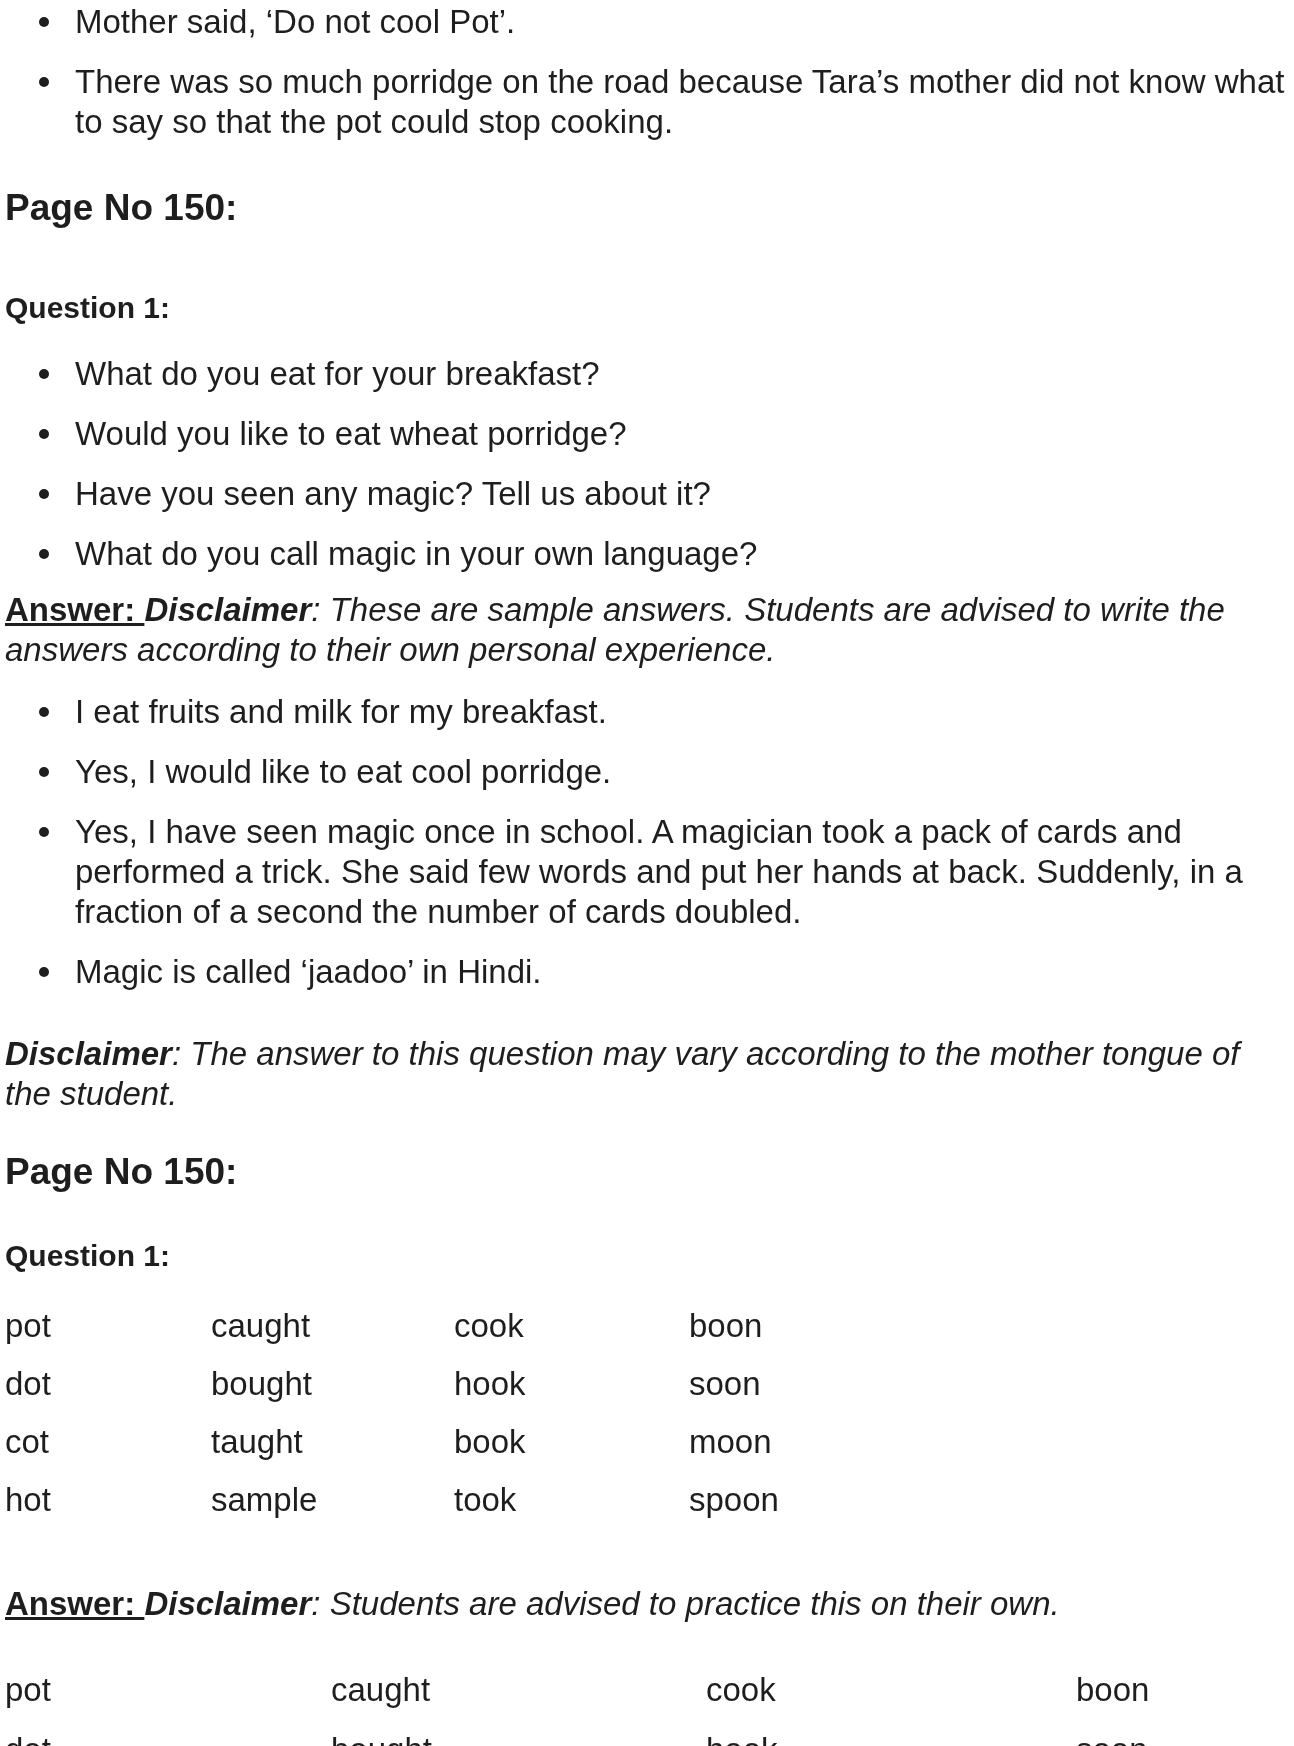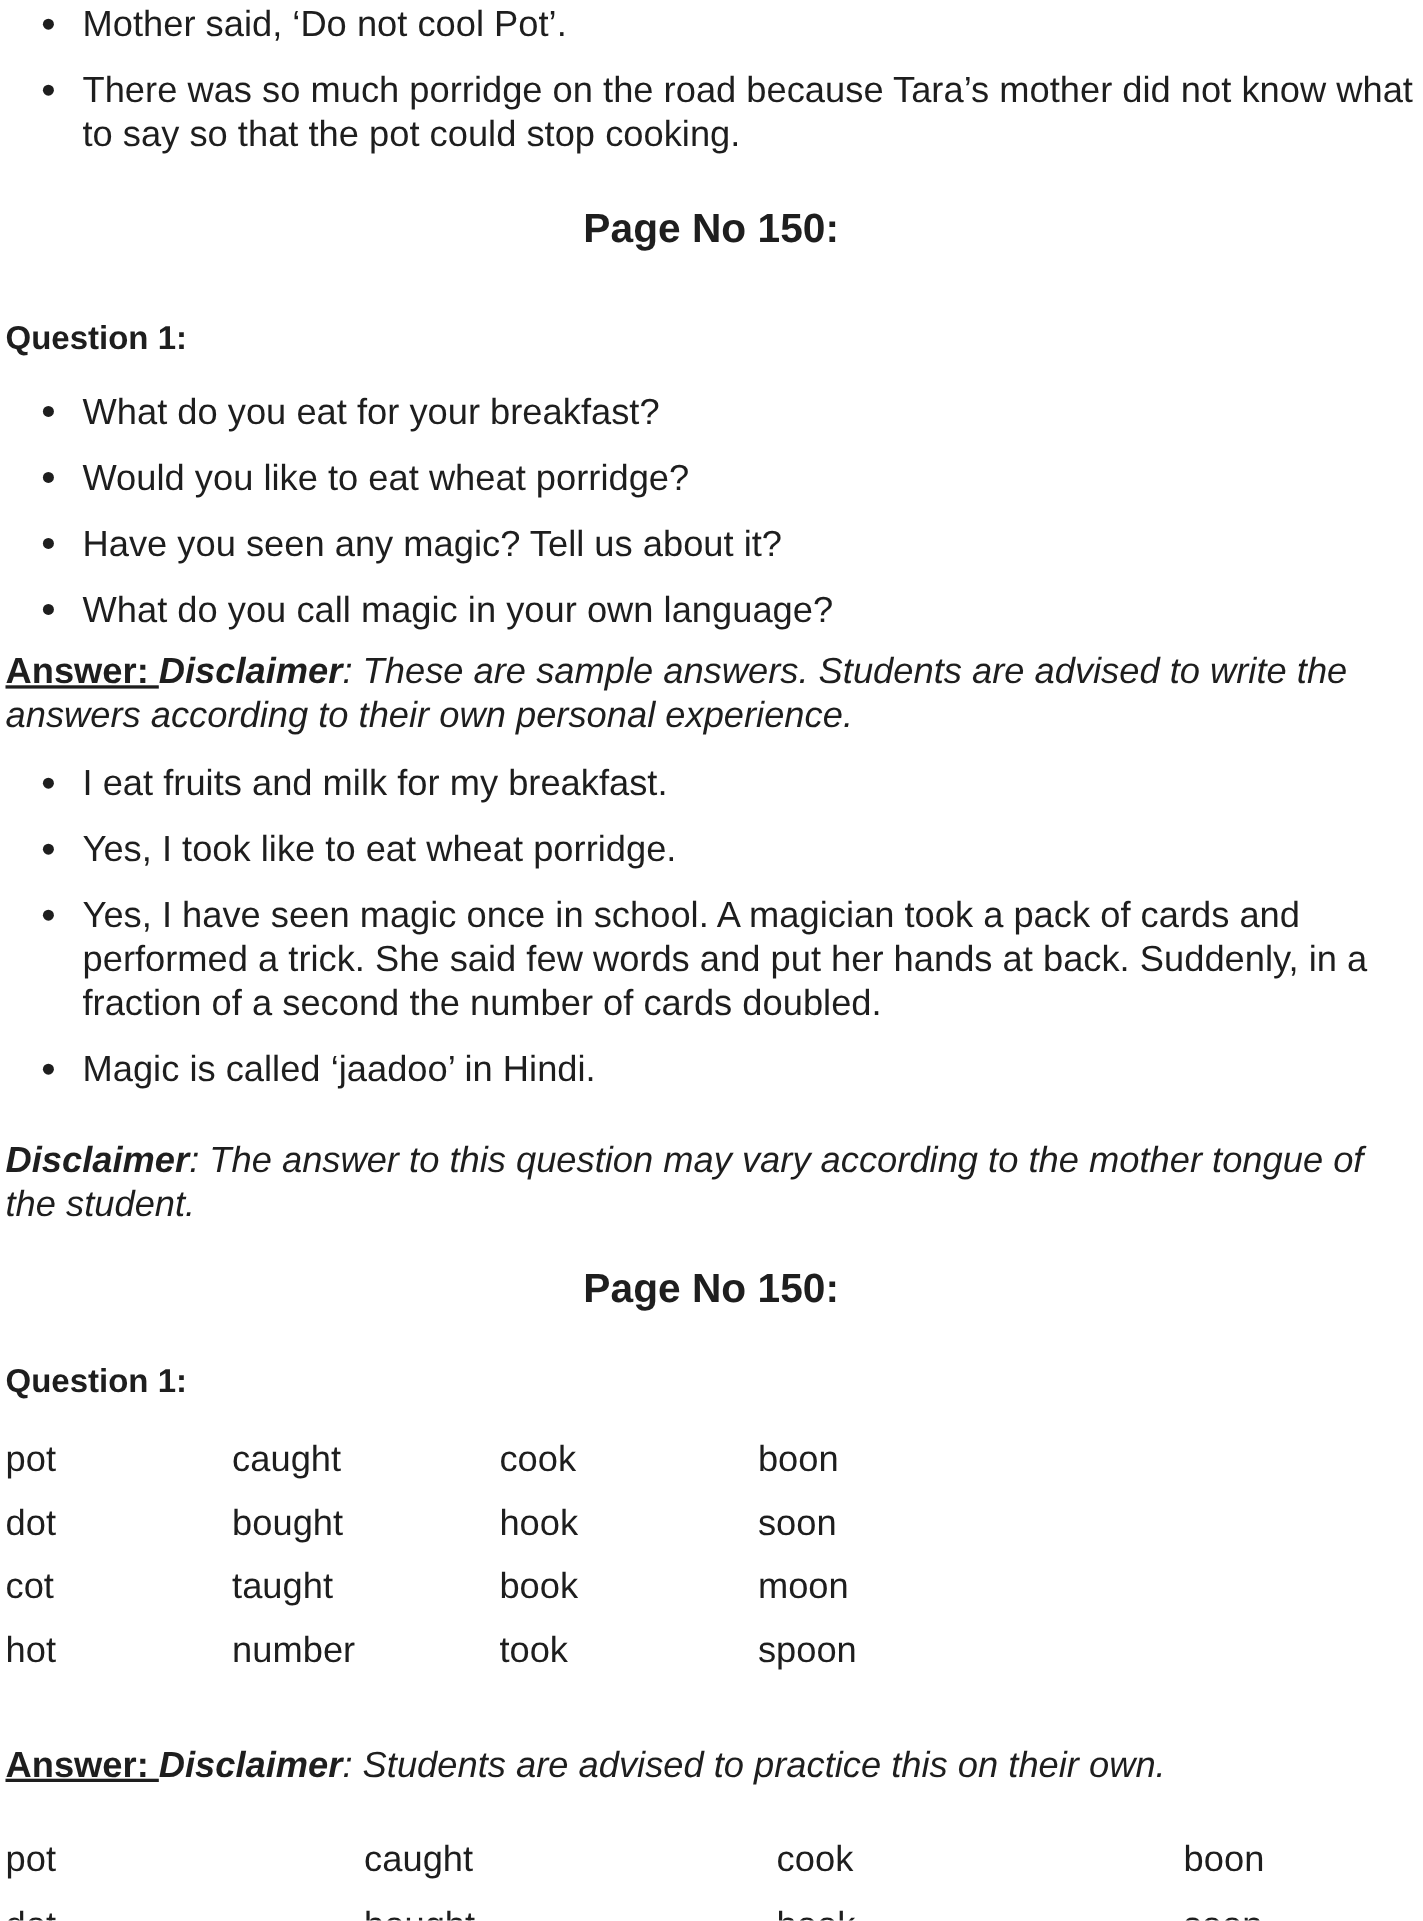--- a/index.html
+++ b/index.html
@@ -35,21 +35,21 @@
     position: absolute;
     left: 34px;
     top: 15px;
     width: 10px;
     height: 10px;
     border-radius: 50%;
     background: #1e1e1e;
   }
   li.bullet:last-child { margin-bottom: 0; }
   .page-heading {
-    text-align: center;
+    text-align: left;
     font-weight: bold;
     font-size: 37px;
     line-height: 44px;
   }
   .heading-1 { margin-top: 44px; margin-bottom: 58px; }
   .heading-2 { margin-top: 36px; margin-bottom: 42px; }
   .question-label {
     font-weight: bold;
     font-size: 30px;
   }
@@ -91,21 +91,21 @@
     <li class="bullet">What do you eat for your breakfast?</li>
     <li class="bullet">Would you like to eat wheat porridge?</li>
     <li class="bullet">Have you seen any magic? Tell us about it?</li>
     <li class="bullet">What do you call magic in your own language?</li>
   </ul>
 
   <p class="answer-par"><span class="lbl">Answer: </span><span class="disc">Disclaimer</span><span class="rest">: These are sample answers. Students are advised to write the answers according to their own personal experience.</span></p>
 
   <ul class="answer-bullets">
     <li class="bullet">I eat fruits and milk for my breakfast.</li>
-    <li class="bullet">Yes, I took like to eat wheat porridge.</li>
+    <li class="bullet">Yes, I would like to eat cool porridge.</li>
     <li class="bullet">Yes, I have seen magic once in school. A magician took a pack of cards and performed a trick. She said few words and put her hands at back. Suddenly, in a fraction of a second the number of cards doubled.</li>
     <li class="bullet">Magic is called ‘jaadoo’ in Hindi.</li>
   </ul>
 
   <p class="closing-disclaimer"><span class="disc">Disclaimer</span><span class="rest">: The answer to this question may vary according to the mother tongue of the student.</span></p>
 
   <p class="page-heading heading-2">Page No 150:</p>
 
   <p class="question-label q2">Question 1:</p>
 
@@ -123,21 +123,21 @@
       <span class="word-cell">soon</span>
     </div>
     <div class="word-row">
       <span class="word-cell">cot</span>
       <span class="word-cell">taught</span>
       <span class="word-cell">book</span>
       <span class="word-cell">moon</span>
     </div>
     <div class="word-row">
       <span class="word-cell">hot</span>
-      <span class="word-cell">number</span>
+      <span class="word-cell">sample</span>
       <span class="word-cell">took</span>
       <span class="word-cell">spoon</span>
     </div>
   </div>
 
   <p class="answer-par answer-2"><span class="lbl">Answer: </span><span class="disc">Disclaimer</span><span class="rest">: Students are advised to practice this on their own.</span></p>
 
   <div class="table-2">
     <div class="word-row">
       <span class="word-cell">pot</span>

